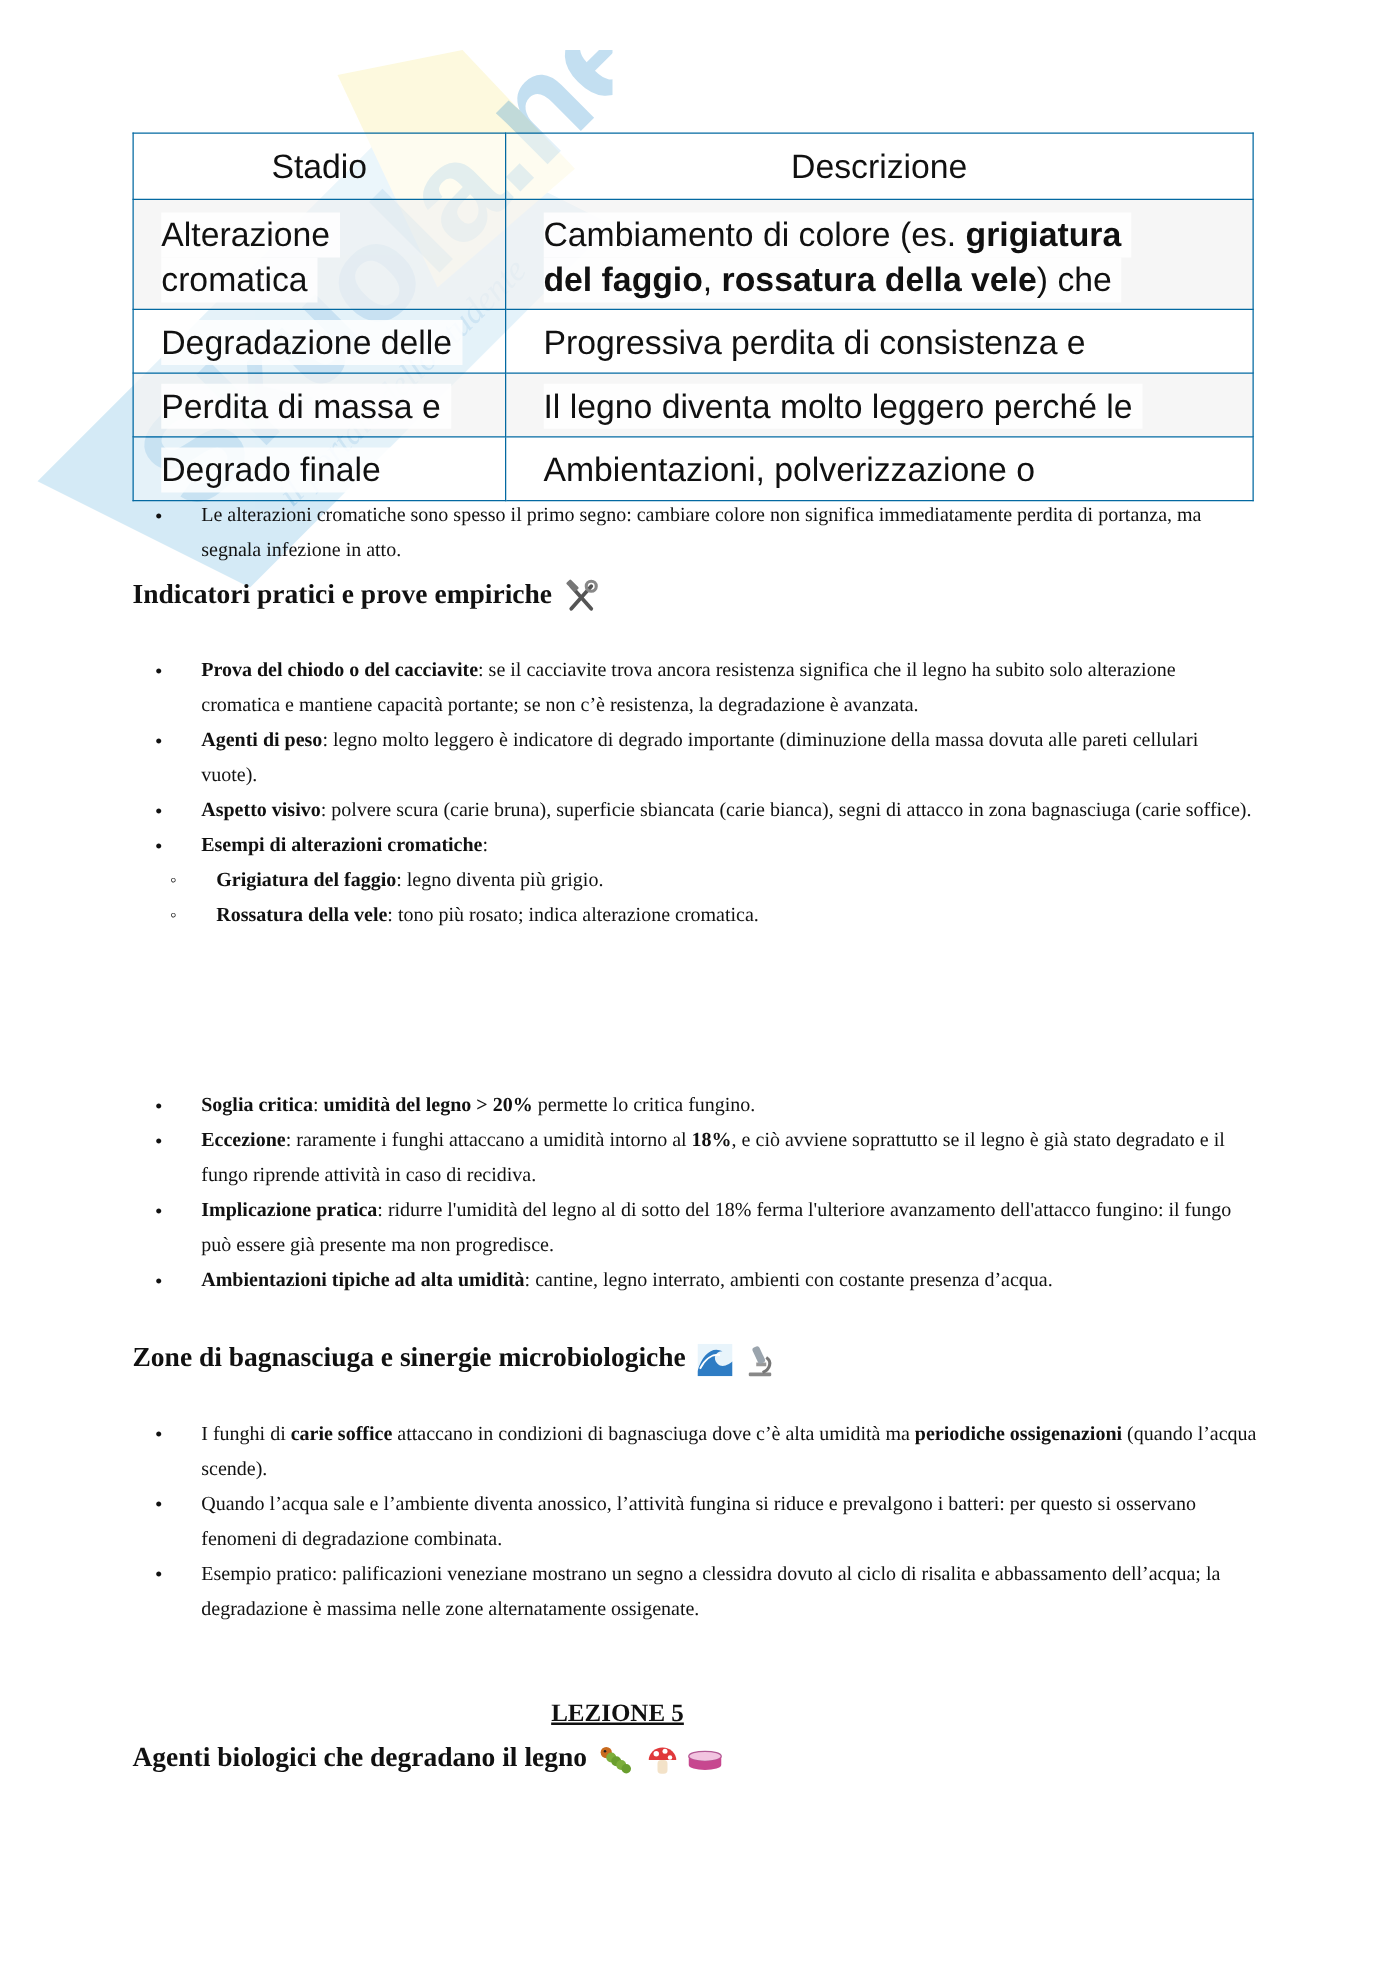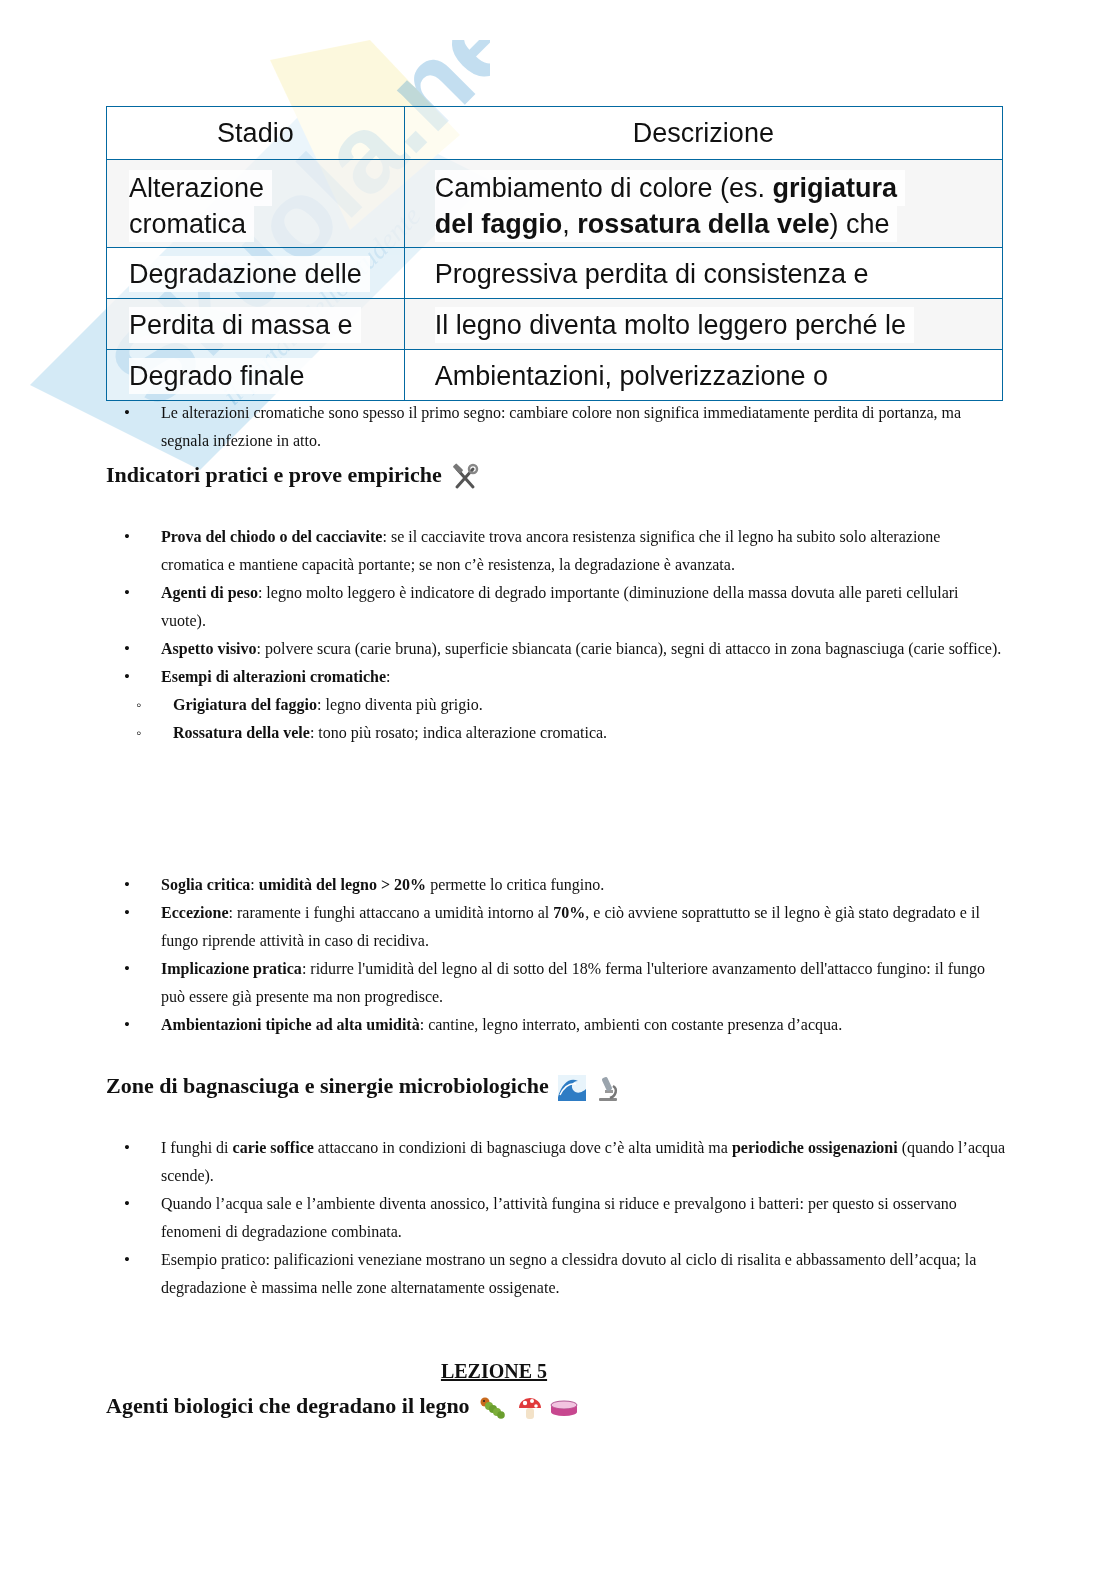--- a/index.html
+++ b/index.html
@@ -235,21 +235,21 @@
           <li style="margin-left:-55px;"><b>Rossatura della vele</b><span>: tono più rosato; indica alterazione cromatica.</span></li>
         </ul>
       </li>
     </ul>
   </div>
 
 
   <div class="text" style="top:871px;">
     <ul class="bullet-list">
       <li><b>Soglia critica</b><span>: </span><b>umidità del legno &gt; 20%</b><span> permette lo critica fungino.</span></li>
-      <li><b>Eccezione</b><span>: raramente i funghi attaccano a umidità intorno al </span><b>70%</b><span>, e ciò avviene soprattutto se il legno è già stato degradato e il fungo riprende attività in caso di recidiva.</span></li>
+      <li><b>Eccezione</b><span>: raramente i funghi attaccano a umidità intorno al </span><b>18%</b><span>, e ciò avviene soprattutto se il legno è già stato degradato e il fungo riprende attività in caso di recidiva.</span></li>
       <li><b>Implicazione pratica</b><span>: ridurre l'umidità del legno al di sotto del 18% ferma l'ulteriore avanzamento dell'attacco fungino: il fungo può essere già presente ma non progredisce.</span></li>
       <li><b>Ambientazioni tipiche ad alta umidità</b><span>: cantine, legno interrato, ambienti con costante presenza d’acqua.</span></li>
     </ul>
   </div>
 
   <div class="heading" style="top:1072px;">
     <span>Zone di bagnasciuga e sinergie microbiologiche</span>
     <svg class="emoji" width="28" height="26" viewBox="0 0 28 26">
       <rect x="0" y="0" width="28" height="26" fill="#e8f4fb"></rect>
       <path d="M0 22 C4 8 12 2 20 6 C14 6 12 12 16 16 C20 20 26 16 28 14 L28 26 L0 26 Z" fill="#2e7cc4"></path>

